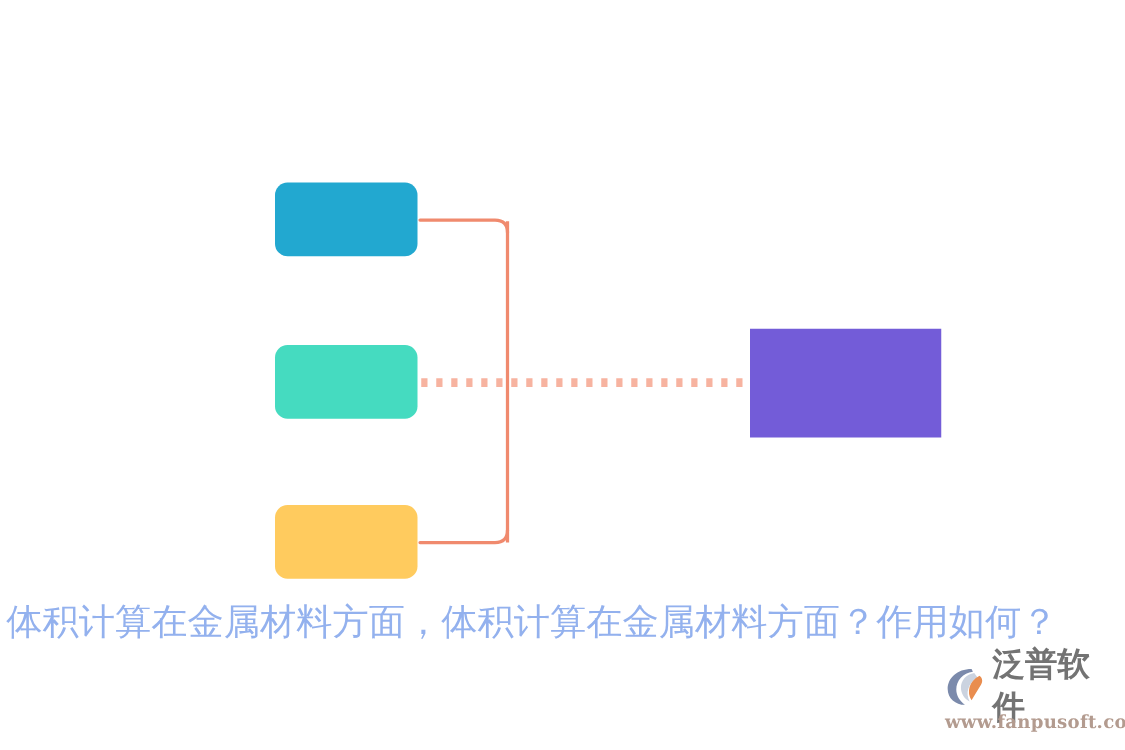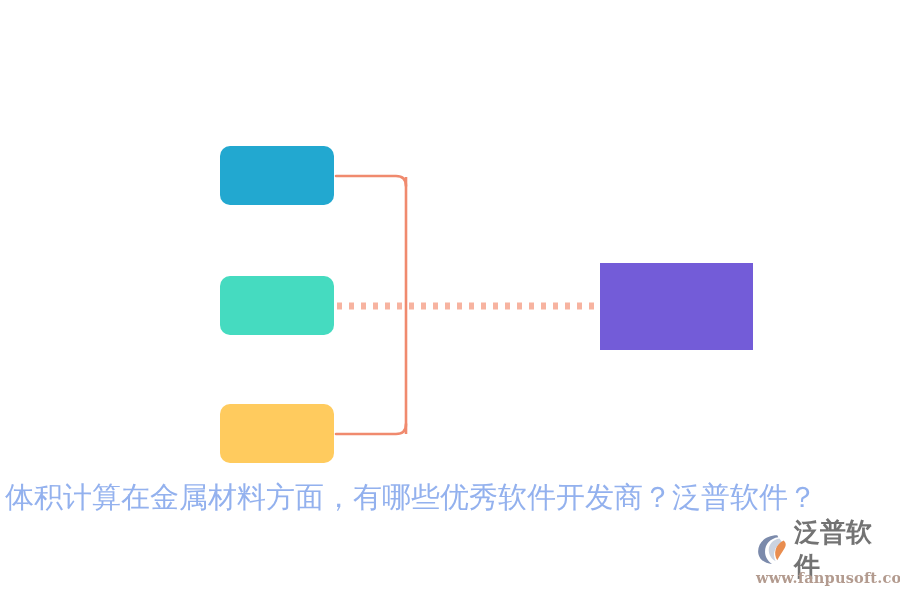--- a/index.html
+++ b/index.html
@@ -128,21 +128,21 @@
 
     <div class="node rounded" style="left:220px; top:276px; width:114px; height:59px; background:#45dbc0;"></div>
 
     <div class="node rounded" style="left:220px; top:404px; width:114px; height:59px; background:#ffcb5e;"></div>
 
     <div class="node square" style="left:600px; top:263px; width:153px; height:87px; background:#735cd8;"></div>
 
   </div>
 
   <div id="caption">
-    <span id="caption-text">体积计算在金属材料方面，有哪些优秀软件开发商？泛普软件？</span>
+    <span id="caption-text">体积计算在金属材料方面，体积计算在金属材料方面？作用如何？</span>
   </div>
 
   <div id="brand">
     <div id="brand-row">
       <svg id="brand-mark" viewBox="0 0 64 64" xmlns="http://www.w3.org/2000/svg">
         <path d="M40 6 C18 6 4 20 4 36 C4 50 16 60 30 60 C22 54 17 46 17 37
                  C17 23 27 12 42 10 Z" fill="#7b8aab"></path>
         <path d="M44 12 C32 14 24 23 24 34 C24 43 29 51 37 55
                  C34 48 33 42 35 36 C37 29 42 23 49 19 Z" fill="#cbd3e0"></path>
         <path d="M52 16 C44 20 39 26 37 33 C35 40 36 47 40 53

